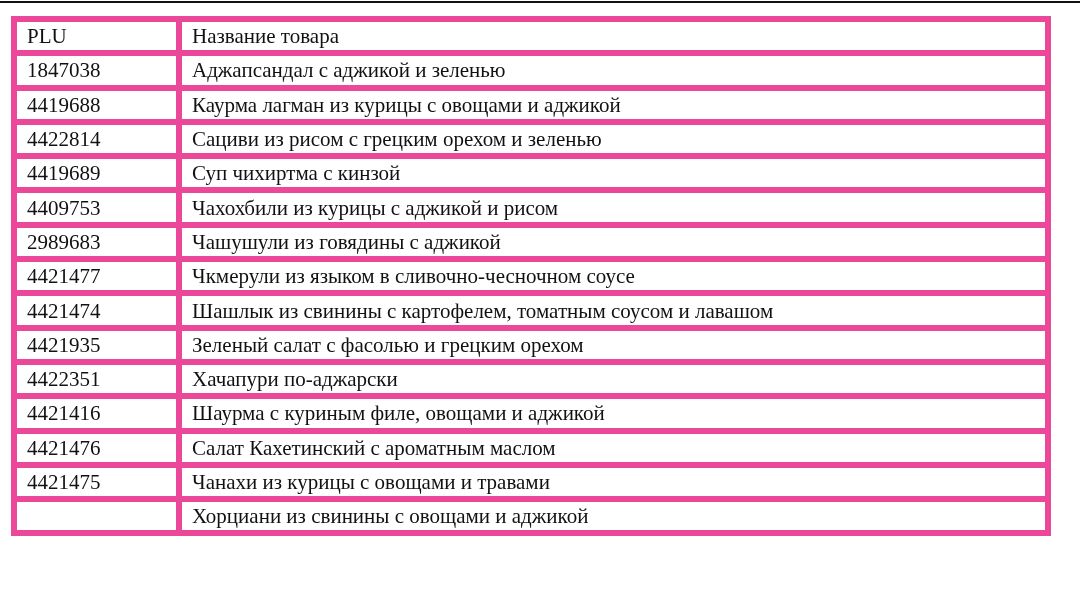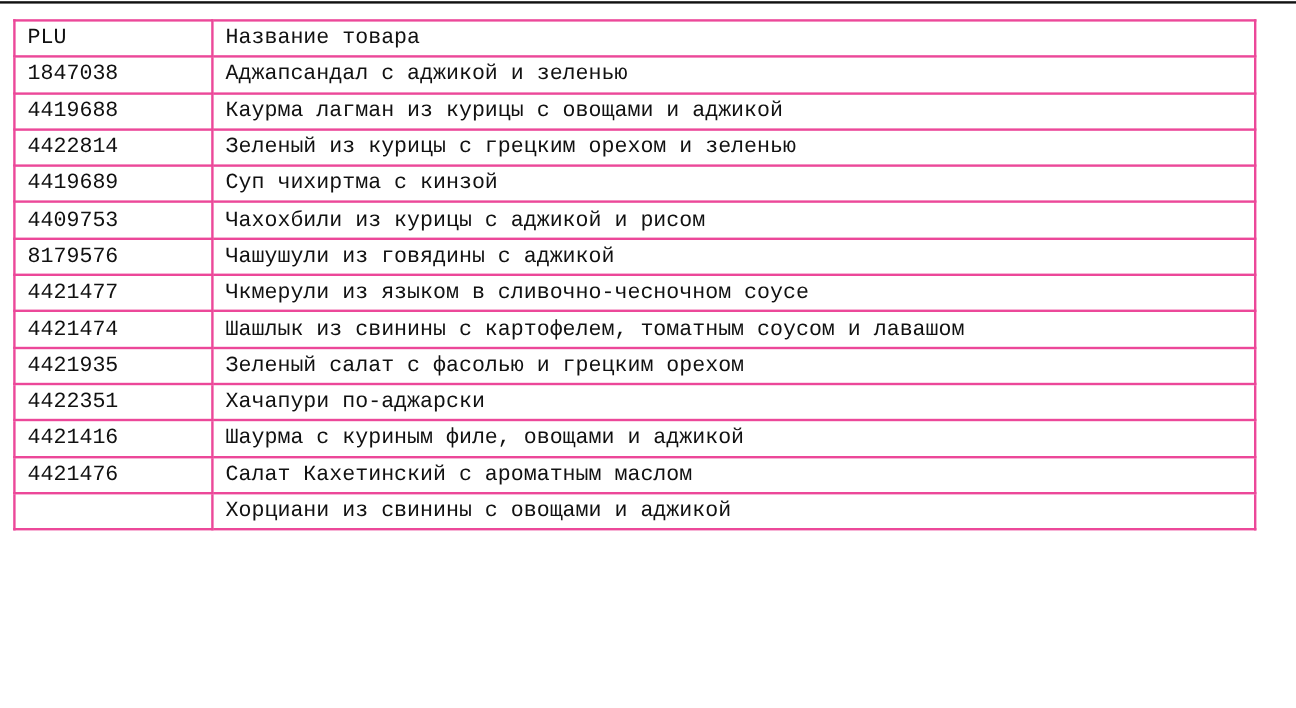--- a/index.html
+++ b/index.html
@@ -1,22 +1,22 @@
 <!DOCTYPE html>
 <html><head>
 <meta charset="utf-8">
 <style>
   html, body { margin: 0; padding: 0; background: #ffffff; }
   body { width: 1080px; height: 590px; position: relative; overflow: hidden;
          font-family: "Liberation Serif", "DejaVu Serif", serif; color: #111; }
   .top-rule { position: absolute; left: 0; top: 1px; width: 1080px; height: 2px; background: #111; }
   table.plu-table { position: absolute; left: 11px; top: 16px; width: 1034px;
          border-collapse: collapse; table-layout: fixed; }
-  table.plu-table td { border: 2px solid #ec4899; height: 28.3px; padding: 0 0 0 10px;
-         font-size: 18px; line-height: 28px; vertical-align: middle; white-space: nowrap; overflow: hidden; font-family: Liberation Mono, monospace; }
+  table.plu-table td { border: 6px solid #ec4899; height: 28.3px; padding: 0 0 0 10px;
+         font-size: 21px; line-height: 28px; vertical-align: middle; white-space: nowrap; overflow: hidden; }
   table.plu-table col.c1 { width: 165px; }
   table.plu-table col.c2 { width: 869px; }
 </style>
 </head>
 <body>
 
 <div class="top-rule"></div>
 
 <table class="plu-table">
   <colgroup>
@@ -31,32 +31,32 @@
     <tr>
       <td>1847038</td>
       <td>Аджапсандал с аджикой и зеленью</td>
     </tr>
     <tr>
       <td>4419688</td>
       <td>Каурма лагман из курицы с овощами и аджикой</td>
     </tr>
     <tr>
       <td>4422814</td>
-      <td>Зеленый из курицы с грецким орехом и зеленью</td>
+      <td>Сациви из рисом с грецким орехом и зеленью</td>
     </tr>
     <tr>
       <td>4419689</td>
       <td>Суп чихиртма с кинзой</td>
     </tr>
     <tr>
       <td>4409753</td>
       <td>Чахохбили из курицы с аджикой и рисом</td>
     </tr>
     <tr>
-      <td>8179576</td>
+      <td>2989683</td>
       <td>Чашушули из говядины с аджикой</td>
     </tr>
     <tr>
       <td>4421477</td>
       <td>Чкмерули из языком в сливочно-чесночном соусе</td>
     </tr>
     <tr>
       <td>4421474</td>
       <td>Шашлык из свинины с картофелем, томатным соусом и лавашом</td>
     </tr>
@@ -70,17 +70,21 @@
     </tr>
     <tr>
       <td>4421416</td>
       <td>Шаурма с куриным филе, овощами и аджикой</td>
     </tr>
     <tr>
       <td>4421476</td>
       <td>Салат Кахетинский с ароматным маслом</td>
     </tr>
     <tr>
+      <td>4421475</td>
+      <td>Чанахи из курицы с овощами и травами</td>
+    </tr>
+    <tr>
       <td></td>
       <td>Хорциани из свинины с овощами и аджикой</td>
     </tr>
   </tbody>
 </table>
 
 </body></html>

